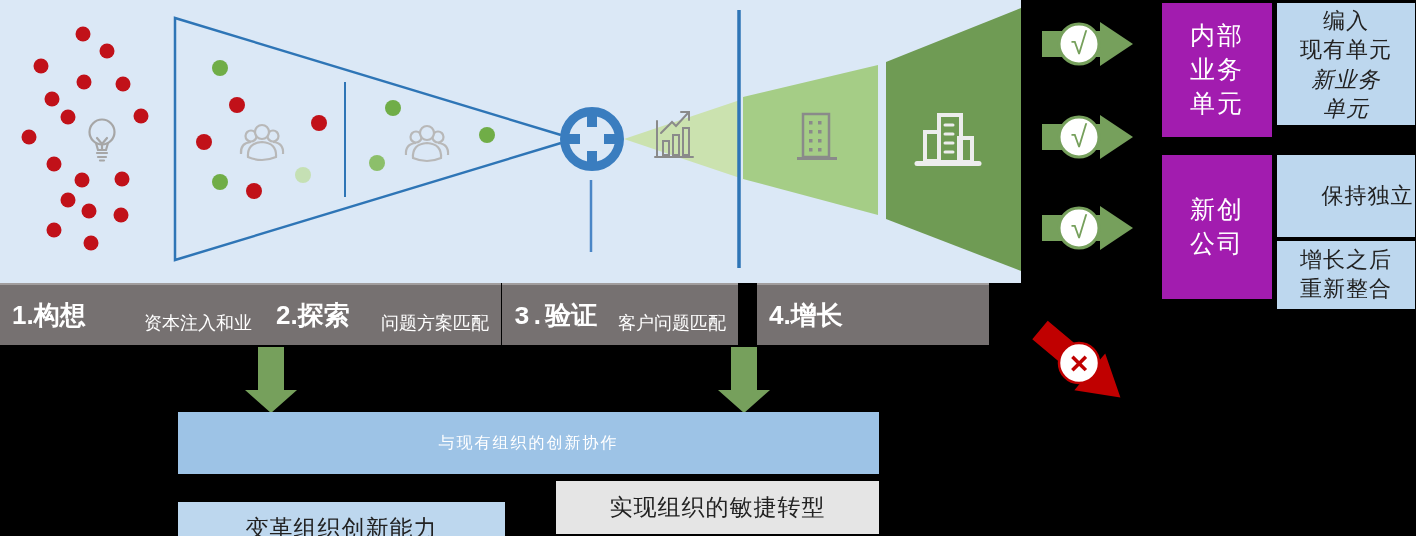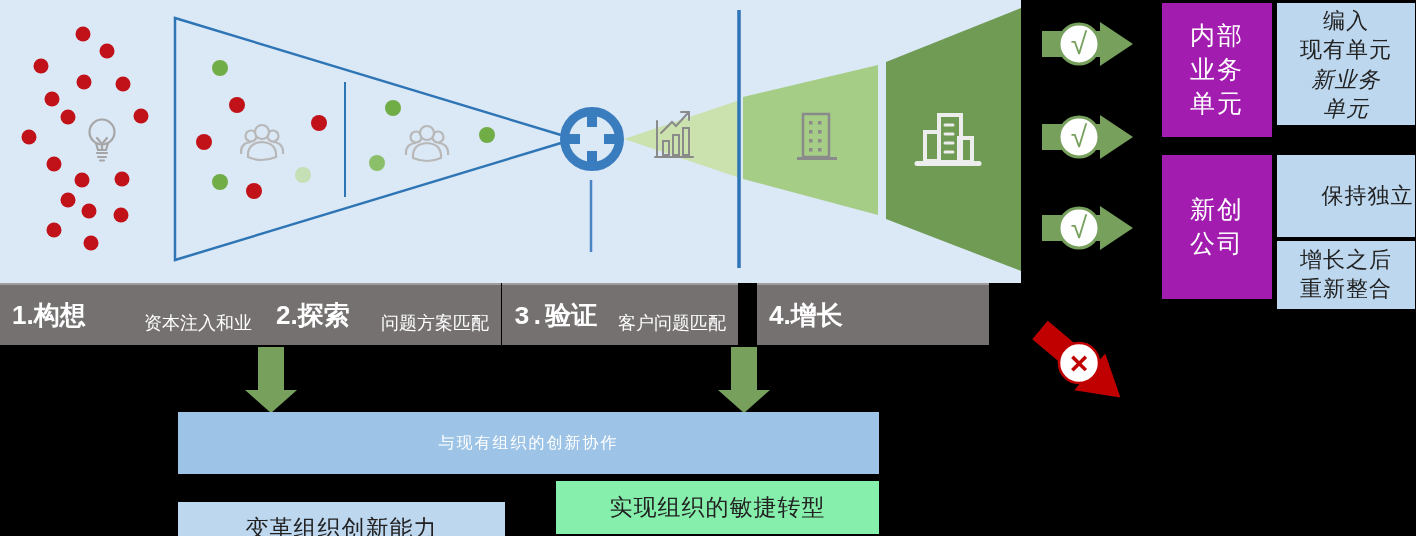--- a/index.html
+++ b/index.html
@@ -24,21 +24,21 @@
     top:283px;height:62px;background:#767171;border-top:2px solid #a19d9d;
     color:#fff;display:flex;align-items:center;
   }
   .stage-name{font-weight:bold;font-size:26px;padding-left:12px;white-space:nowrap;}
   .stage-sub{font-size:18px;margin-left:auto;padding-right:12px;margin-top:16px;white-space:nowrap;}
   .stage-sub.two-line{font-size:17px;line-height:1.2;margin-top:4px;white-space:pre-line;text-align:left;}
 
   
   .box-main{left:178px;top:412px;width:701px;height:62px;background:#9dc3e6;color:#fff;font-size:16px;letter-spacing:2px;}
   .box-sub-left{left:178px;top:502px;width:327px;height:53px;background:#bdd7ee;color:#222;font-size:23px;letter-spacing:1px;}
-  .box-sub-right{left:556px;top:481px;width:323px;height:53px;background:#86efac;color:#222;font-size:23px;letter-spacing:1px;}
+  .box-sub-right{left:556px;top:481px;width:323px;height:53px;background:#e5e5e5;color:#222;font-size:23px;letter-spacing:1px;}
 
   
   .g-title{background:#a21caf;color:#fff;font-size:25px;line-height:1.35;letter-spacing:2px;}
   .g-opt{background:#bdd7ee;color:#222;font-size:22px;line-height:1.3;letter-spacing:1px;}
   .g1-title{left:1162px;top:3px;width:110px;height:134px;}
   .g1-opt1{left:1277px;top:3px;width:138px;height:65px;}
   .g1-opt2{left:1277px;top:65px;width:138px;height:60px;font-style:italic;}
   .g2-title{left:1162px;top:155px;width:110px;height:144px;}
   .g2-opt1{left:1277px;top:155px;width:138px;height:82px;padding-left:43px;}
   .g2-opt2{left:1277px;top:241px;width:138px;height:68px;}

